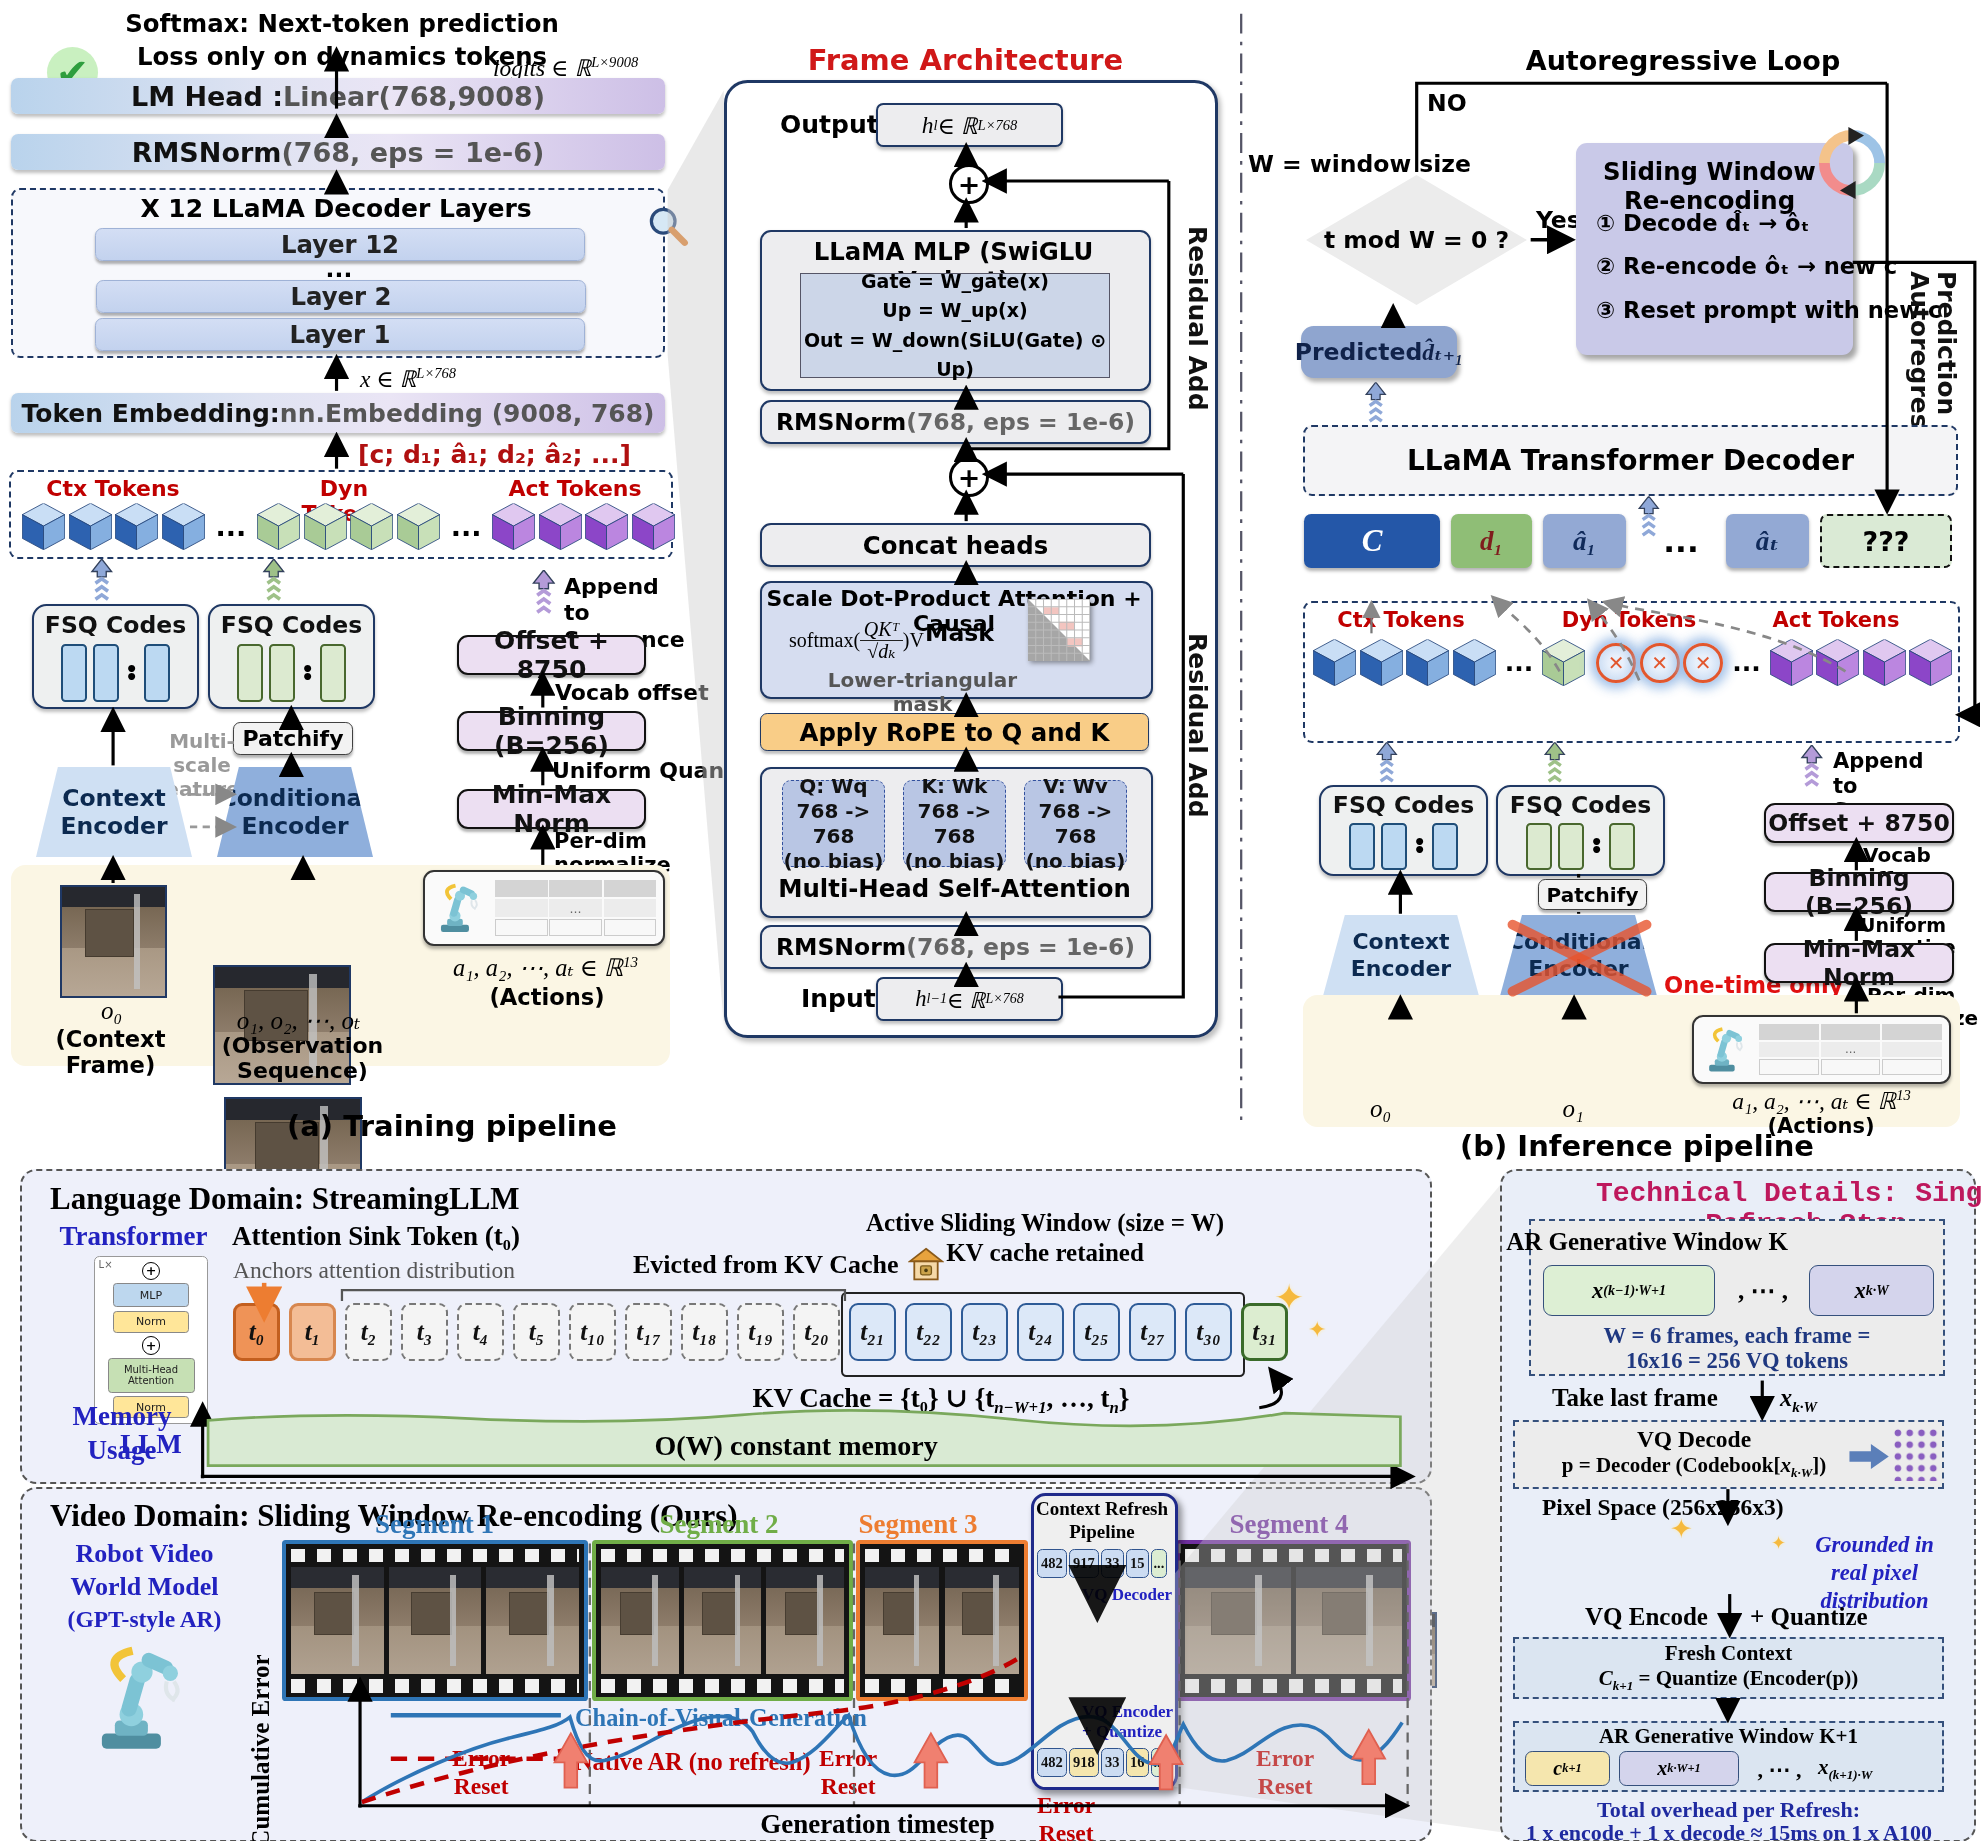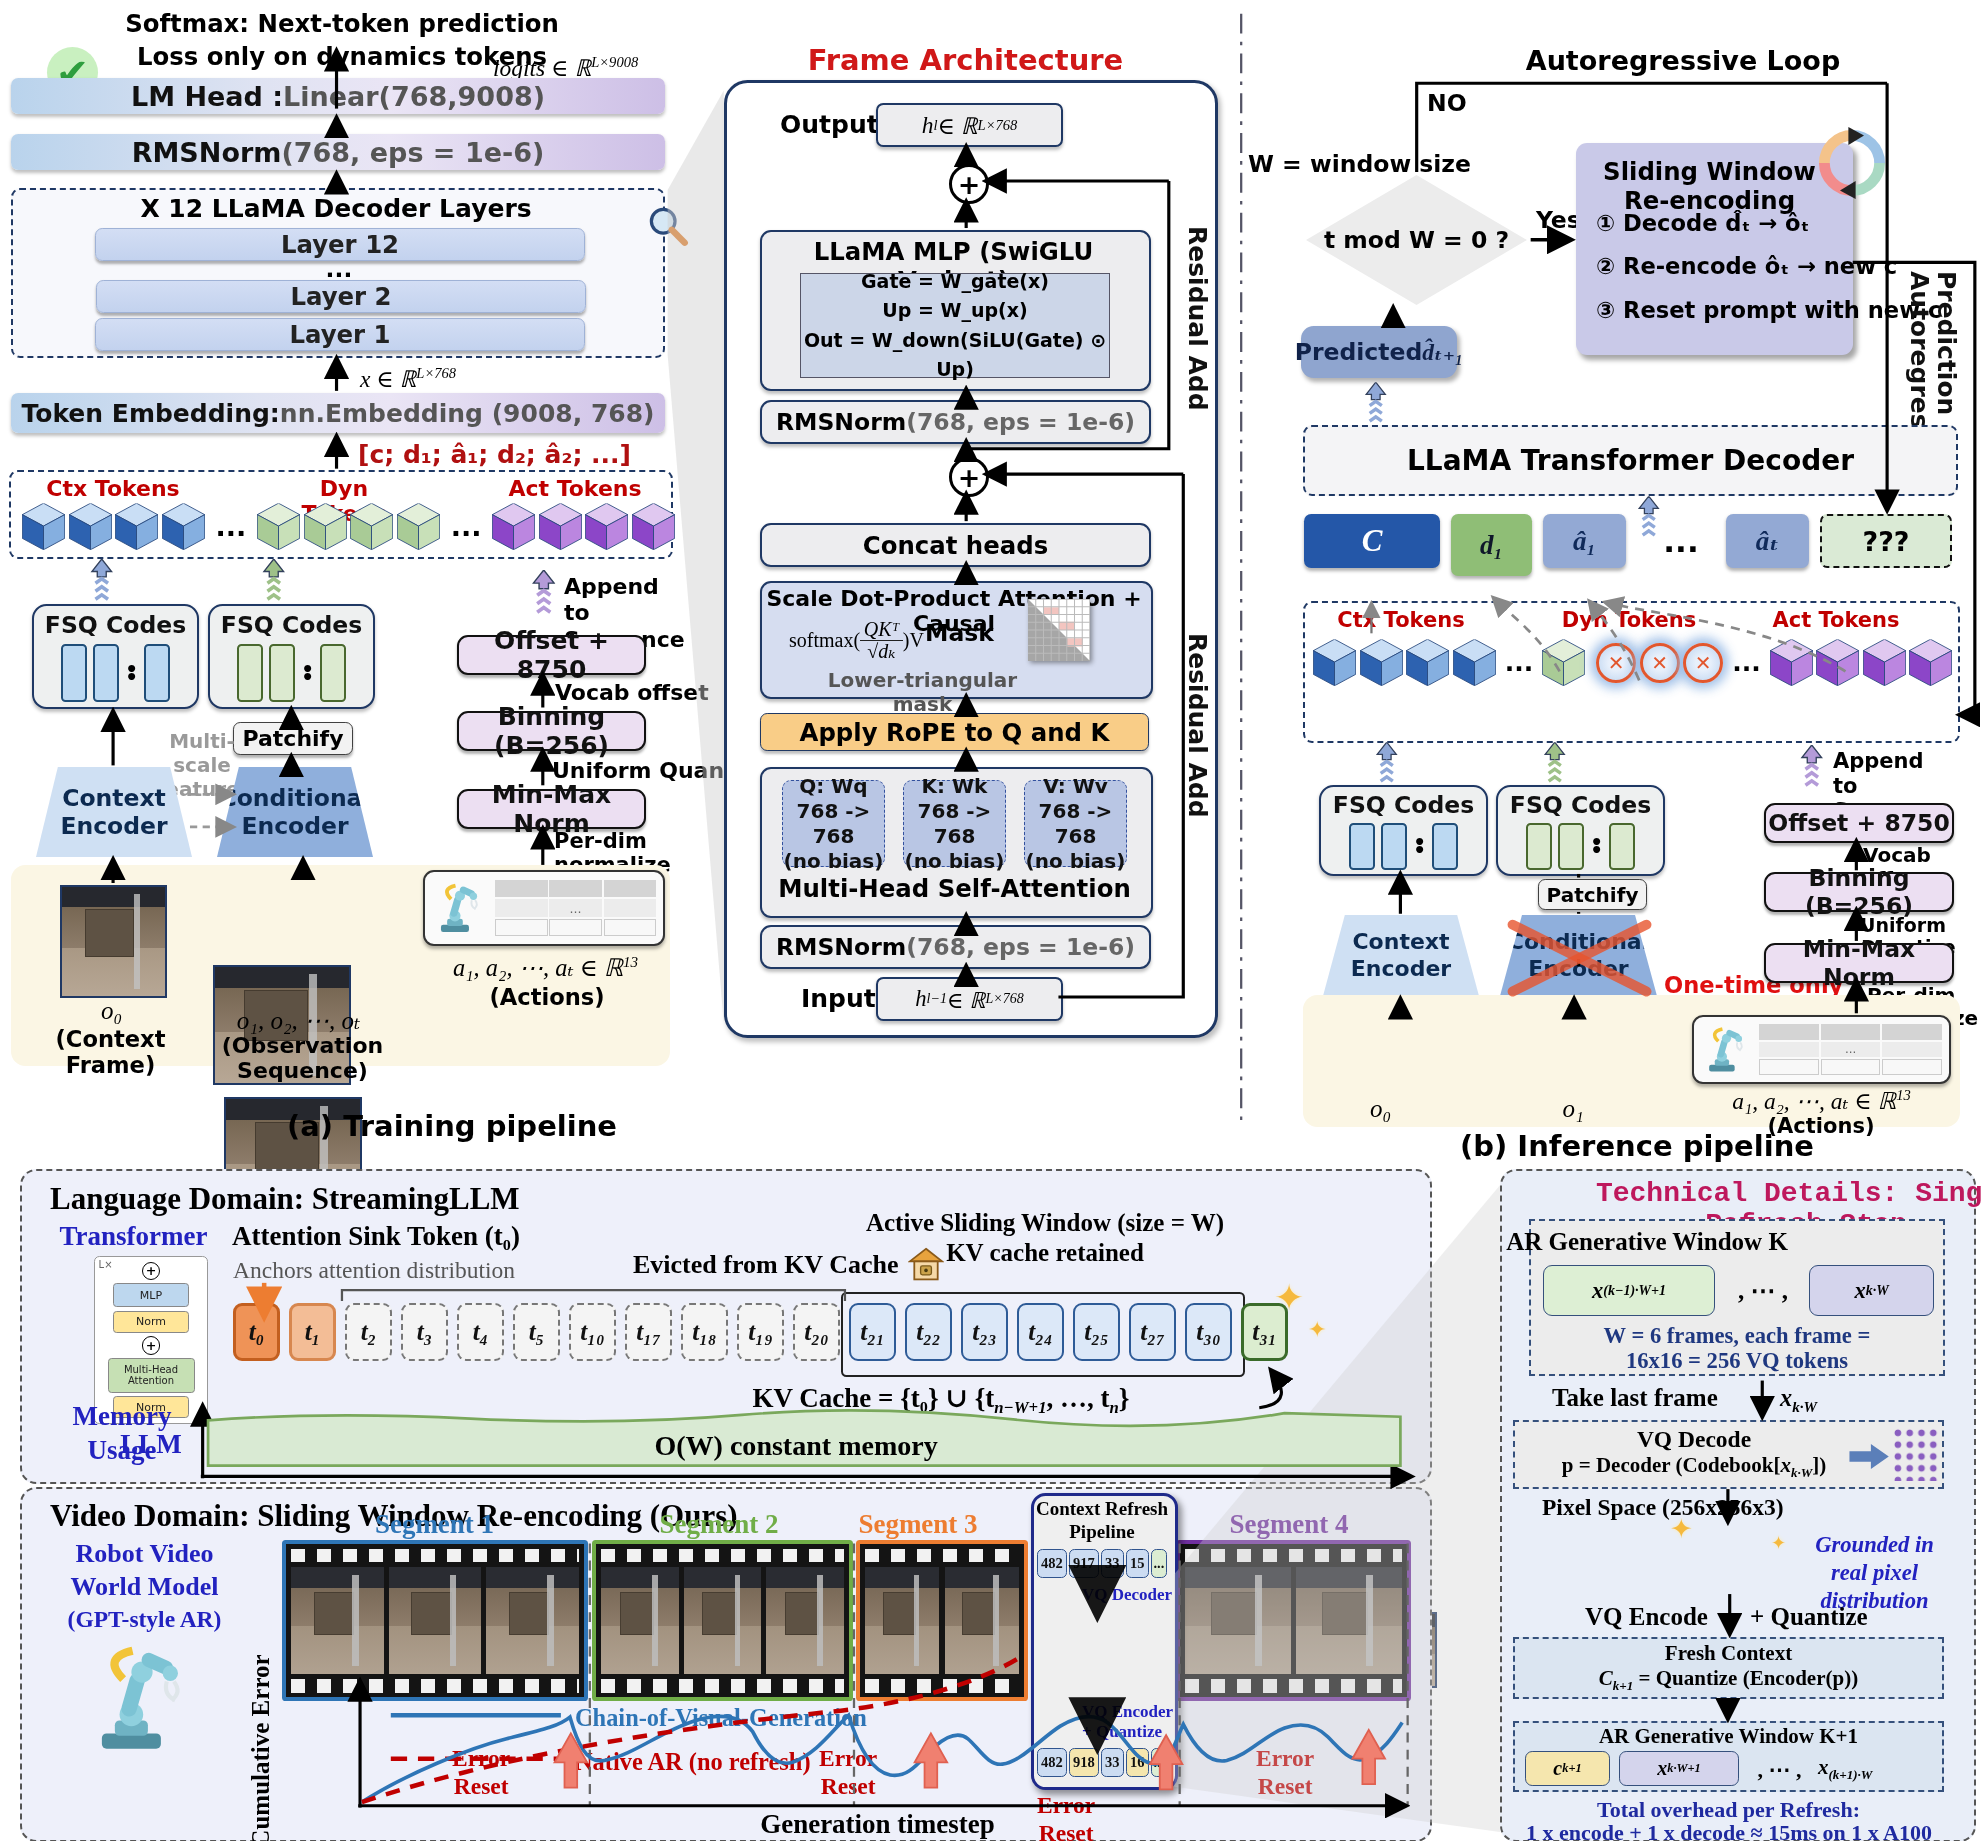--- a/index.html
+++ b/index.html
@@ -375,21 +375,21 @@
 <svg class="abs" style="left:1364px;top:382px;width:23.5px;height:42px;--ca:#8fa8d8;" viewBox="0 0 26 46" width="23.5" height="42">
       <use href="#chev"></use>
     </svg>
 
 <div class="abs dashnavy ctr b" style="left:1303px;top:425px;width:651px;height:67px;background:#f4f4f6;font-size:28px;">LLaMA Transformer Decoder</div>
 <svg class="abs" style="left:1637px;top:496px;width:23.5px;height:42px;--ca:#8fa8d8;" viewBox="0 0 26 46" width="23.5" height="42">
       <use href="#chev"></use>
     </svg>
 
 <div class="abs ctr ser it b" style="left:1304px;top:514px;width:136px;height:54px;background:#2457a8;border-radius:7.2px;color:#fff;font-size:31px;box-shadow:0 2.7px 3.6px rgba(0,0,0,.3);">C</div>
-<div class="abs ctr ser it b" style="left:1451px;top:514px;width:81px;height:62px;background:#8fbe76;border-radius:7.2px;color:#0f172a;font-size:27px;box-shadow:0 2.7px 3.6px rgba(0,0,0,.3);">d₁</div>
+<div class="abs ctr ser it b" style="left:1451px;top:514px;width:81px;height:54px;background:#8fbe76;border-radius:7.2px;color:#7f1d1d;font-size:27px;box-shadow:0 2.7px 3.6px rgba(0,0,0,.3);">d₁</div>
 <div class="abs ctr ser it b" style="left:1543px;top:514px;width:83px;height:54px;background:#93a9d4;border-radius:7.2px;color:#102a5a;font-size:27px;box-shadow:0 2.7px 3.6px rgba(0,0,0,.3);">â₁</div>
 <div class="abs ctr b" style="left:1654px;top:514px;width:54px;height:54px;font-size:31px;">...</div>
 <div class="abs ctr ser it b" style="left:1726px;top:514px;width:83px;height:54px;background:#93a9d4;border-radius:7.2px;color:#102a5a;font-size:27px;box-shadow:0 2.7px 3.6px rgba(0,0,0,.3);">âₜ</div>
 <div class="abs ctr b" style="left:1820px;top:514px;width:132px;height:54px;background:#daead5;border:2.7px dashed #111;border-radius:7.2px;font-size:27px;box-sizing:border-box;">???</div>
 
 <div class="abs dashnavy" style="left:1303px;top:601px;width:653px;height:138px;background:#fff;"></div>
 <div class="abs b red" style="left:1333px;top:608px;width:136px;text-align:center;font-size:21px;">Ctx Tokens</div>
 <div class="abs b red" style="left:1561px;top:608px;width:136px;text-align:center;font-size:21px;">Dyn Tokens</div>
 <div class="abs b red" style="left:1768px;top:608px;width:136px;text-align:center;font-size:21px;">Act Tokens</div>
 <div class="abs" style="left:1313px;top:639px;display:flex;gap:3.6px;align-items:center;">

